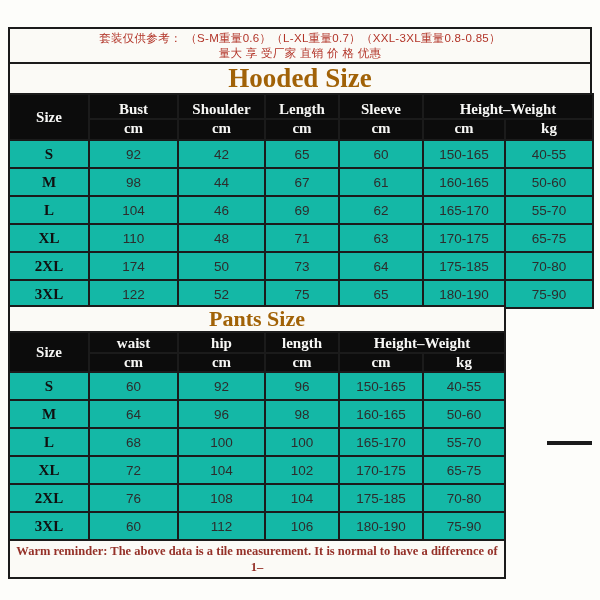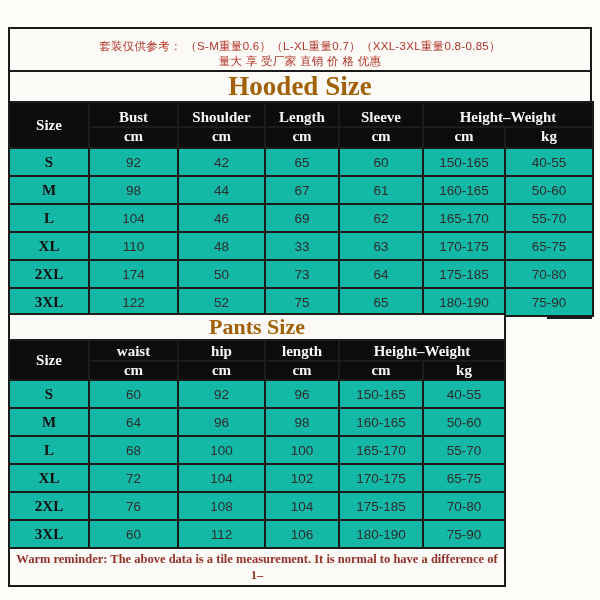--- a/index.html
+++ b/index.html
@@ -8,21 +8,21 @@
     background:#fdfdfa;
     font-family:"Liberation Sans",sans-serif;
     -webkit-font-smoothing:antialiased;
   }
   .sheet{position:absolute;left:8px;top:27px;width:584px;}
 
   
   .note{
     border:2px solid #1b1b1b;background:#fbfaf6;
     text-align:center;color:#b23428;font-size:11.5px;line-height:15px;
-    padding:10px 0 1px 0;letter-spacing:.3px;
+    padding:2px 0 1px 0;letter-spacing:.3px;
   }
 
   
   .sec-title{
     border:2px solid #1b1b1b;margin-top:-2px;background:#fbfaf6;
     text-align:center;font-family:"Liberation Serif",serif;font-weight:bold;color:#a16207;
   }
   .t1{font-size:27px;line-height:29px;}
   .t2{font-size:22px;line-height:24px;}
 
@@ -41,21 +41,21 @@
   table.hooded thead tr.r2 th{height:19px;vertical-align:top;}
   table.pants  thead tr.r1 th{height:19px;vertical-align:bottom;}
   table.pants  thead tr.r2 th{height:17px;vertical-align:top;}
   .grid thead th.size-h{vertical-align:middle !important;}
   .grid tbody td{font-size:13.5px;color:#2d2d2d;height:26px;}
   .grid tbody td:first-child{
     font-family:"Liberation Serif",serif;font-weight:bold;font-size:15px;color:#101010;
   }
 
   
-  .pants-sec{display:flex;align-items:flex-start;margin-top:-2px;gap:43px;}
+  .pants-sec{display:flex;align-items:center;margin-top:-2px;gap:43px;}
   .pants-left{width:498px;flex:0 0 auto;}
   .pants-right{
     flex:1;border:2px solid #1b1b1b;margin-left:-2px;background:#fcfbf7;position:relative;
   }
   .pants-right svg{position:absolute;left:0;top:0;width:100%;height:100%;}
 
   
   .warning{
     border:2px solid #1b1b1b;margin-top:-2px;background:#fbfaf6;
     color:#953129;font-family:"Liberation Serif",serif;font-weight:bold;
@@ -134,21 +134,21 @@
           <td>46</td>
           <td>69</td>
           <td>62</td>
           <td>165-170</td>
           <td>55-70</td>
         </tr>
         <tr>
           <td>XL</td>
           <td>110</td>
           <td>48</td>
-          <td>33</td>
+          <td>71</td>
           <td>63</td>
           <td>170-175</td>
           <td>65-75</td>
         </tr>
         <tr>
           <td>2XL</td>
           <td>174</td>
           <td>50</td>
           <td>73</td>
           <td>64</td>

